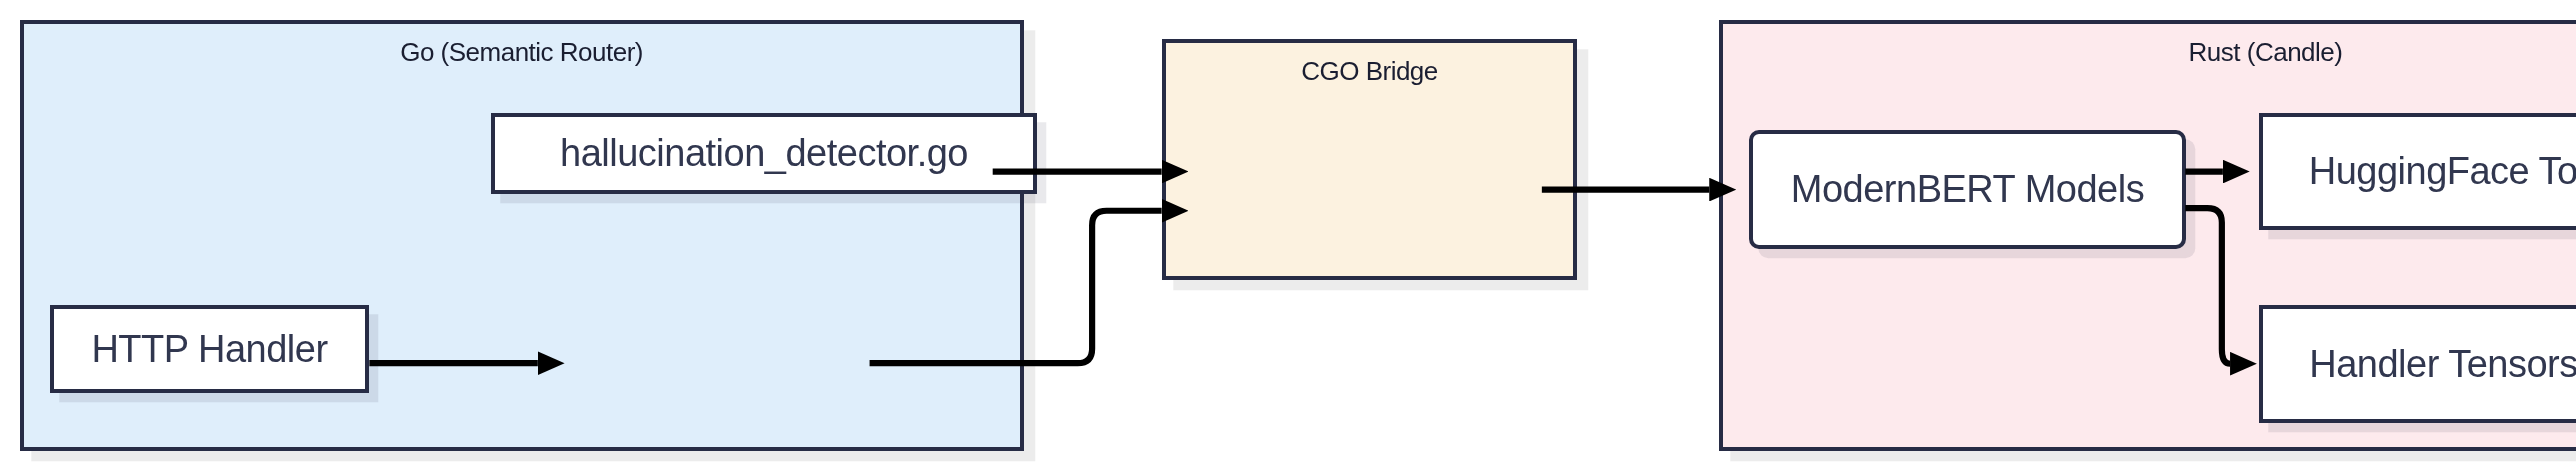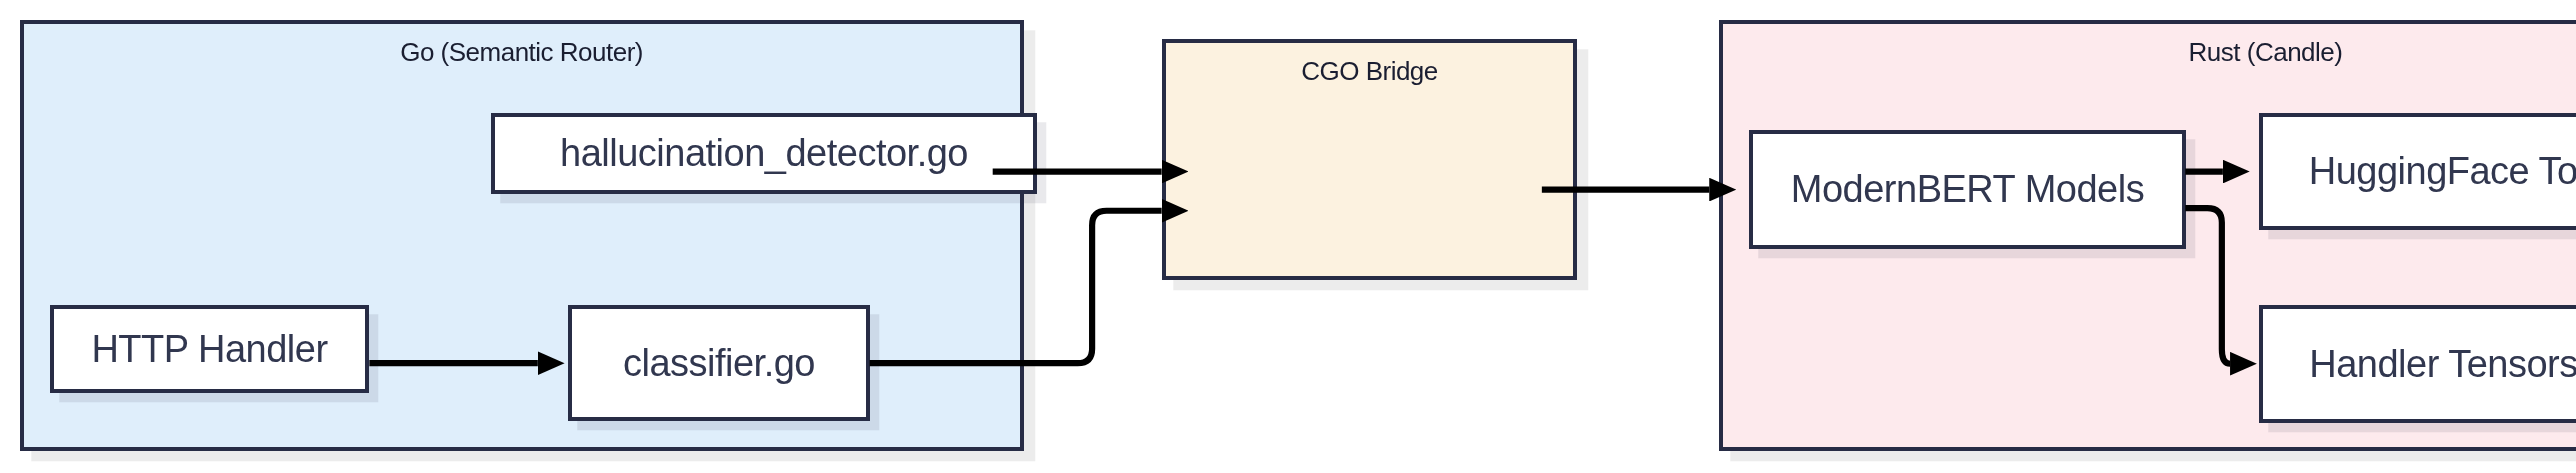--- a/index.html
+++ b/index.html
@@ -58,21 +58,21 @@
     box-shadow: 9.3px 9.3px 0 rgba(39, 44, 69, 0.10);
     color: var(--node-text);
     font-size: 38px;
     letter-spacing: -0.5px;
     white-space: nowrap;
   }
   #node-halluc     { left: 447px;  top: 113px; width: 546px; height: 81px; margin-left: 44px; }
   #node-http       { left: 50px;   top: 305px; width: 319px;  height: 88px; }
   #node-classifier { left: 568px; top: 305px; width: 302px;  height: 116px; }
   #node-candle     { left: 1192px; top: 130px; width: 350px;  height: 118px; }
-  #node-modernbert { left: 1749px; top: 130px; width: 437px;  height: 119px; }
+  #node-modernbert { left: 1749px; top: 130px; width: 437px;  height: 119px; border-radius: 10px; }
   #node-hf         { left: 2259px; top: 113px; width: 506px;  height: 117px; }
   #node-tensors    { left: 2259px; top: 305px; width: 369px;  height: 118px; }
 
   
   #edges {
     position: absolute;
     left: 0; top: 0;
     width: 2822px;
     height: 474px;
     pointer-events: none;
@@ -101,23 +101,20 @@
   </div>
 
   <div class="node" id="node-halluc">
     <span>hallucination_detector.go</span>
   </div>
 
   <div class="node" id="node-http">
     <span>HTTP Handler</span>
   </div>
 
-  <div class="node" id="node-classifier">
-    <span>classifier.go</span>
-  </div>
 
 
   <div class="node" id="node-modernbert">
     <span>ModernBERT Models</span>
   </div>
 
   <div class="node" id="node-hf">
     <span>HuggingFace Tokenizers</span>
   </div>
 

